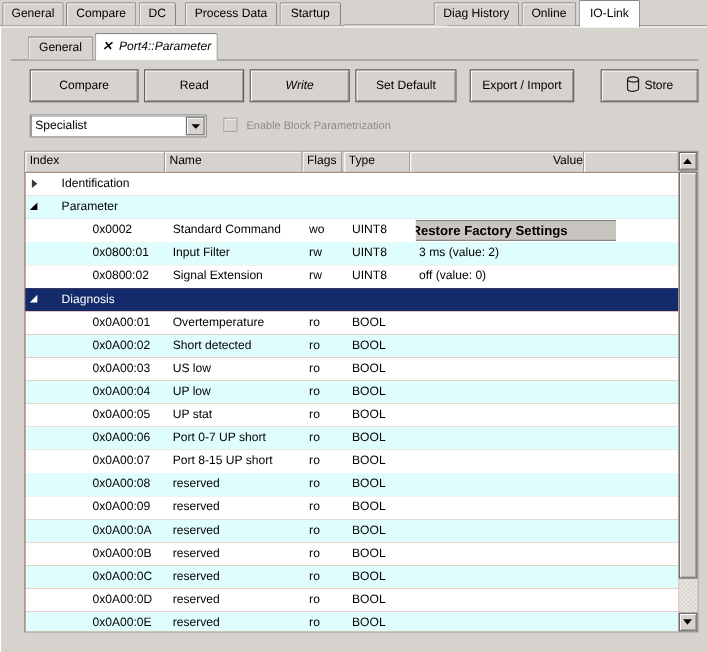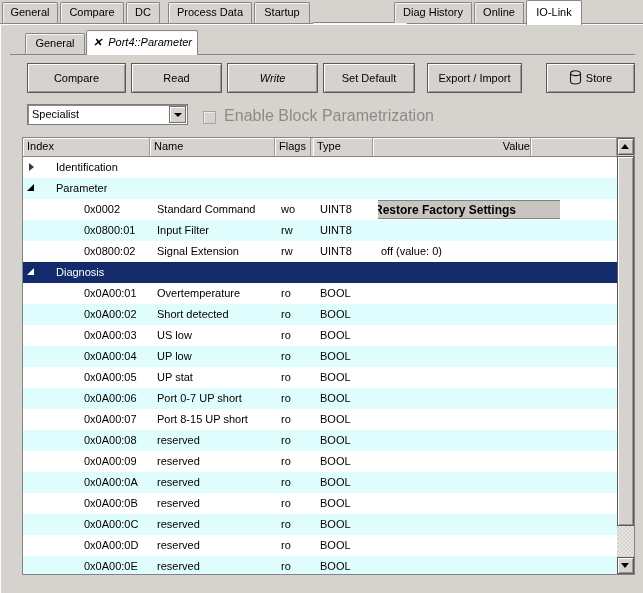--- a/index.html
+++ b/index.html
@@ -170,21 +170,21 @@
     width: 13px; height: 13px;
     background: #d6d3ce;
     border: 1px solid #a9a5a0;
     box-shadow: inset 1px 1px 0 #efeeec;
     vertical-align: -2px;
   }
   .chklabel {
     display: inline-block;
     margin-left: 5px;
     color: #8e8b87;
-    font-size: 16px;
+    font-size: 10px;
     vertical-align: 1px;
   }
 
   
   .gridframe {
     position: absolute;
     left: 22px; top: 137px;
     width: 613px; height: 438px;
     background: #ffffff;
     border: 1px solid #848484;
@@ -429,20 +429,21 @@
             <div class="cell c-type">UINT8</div>
             <div class="valuecell-edit">
               <div class="vtext">Restore Factory Settings</div>
             </div>
           </div>
           <div class="row alt">
             <div class="cell c-sub">0x0800:01</div>
             <div class="cell c-name">Input Filter</div>
             <div class="cell c-flags">rw</div>
             <div class="cell c-type">UINT8</div>
+            <div class="cell c-value">3 ms (value: 2)</div>
           </div>
           <div class="row plain">
             <div class="cell c-sub">0x0800:02</div>
             <div class="cell c-name">Signal Extension</div>
             <div class="cell c-flags">rw</div>
             <div class="cell c-type">UINT8</div>
             <div class="cell c-value">off (value: 0)</div>
           </div>
           <div class="row section-sel">
             <div class="tri expanded white"></div>

